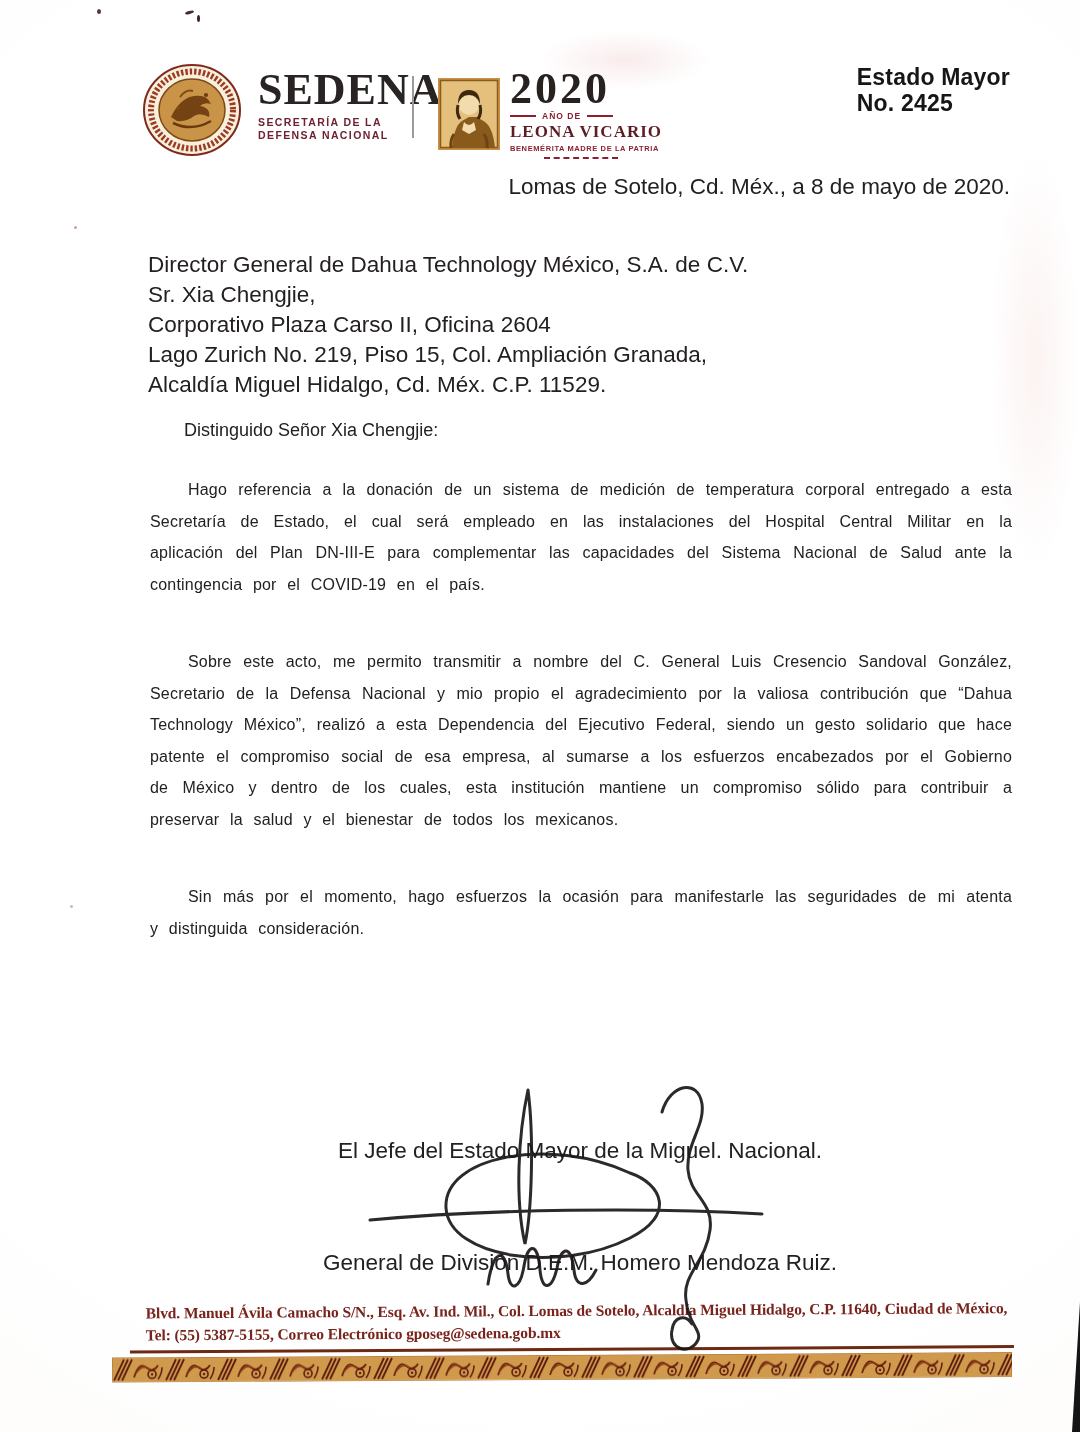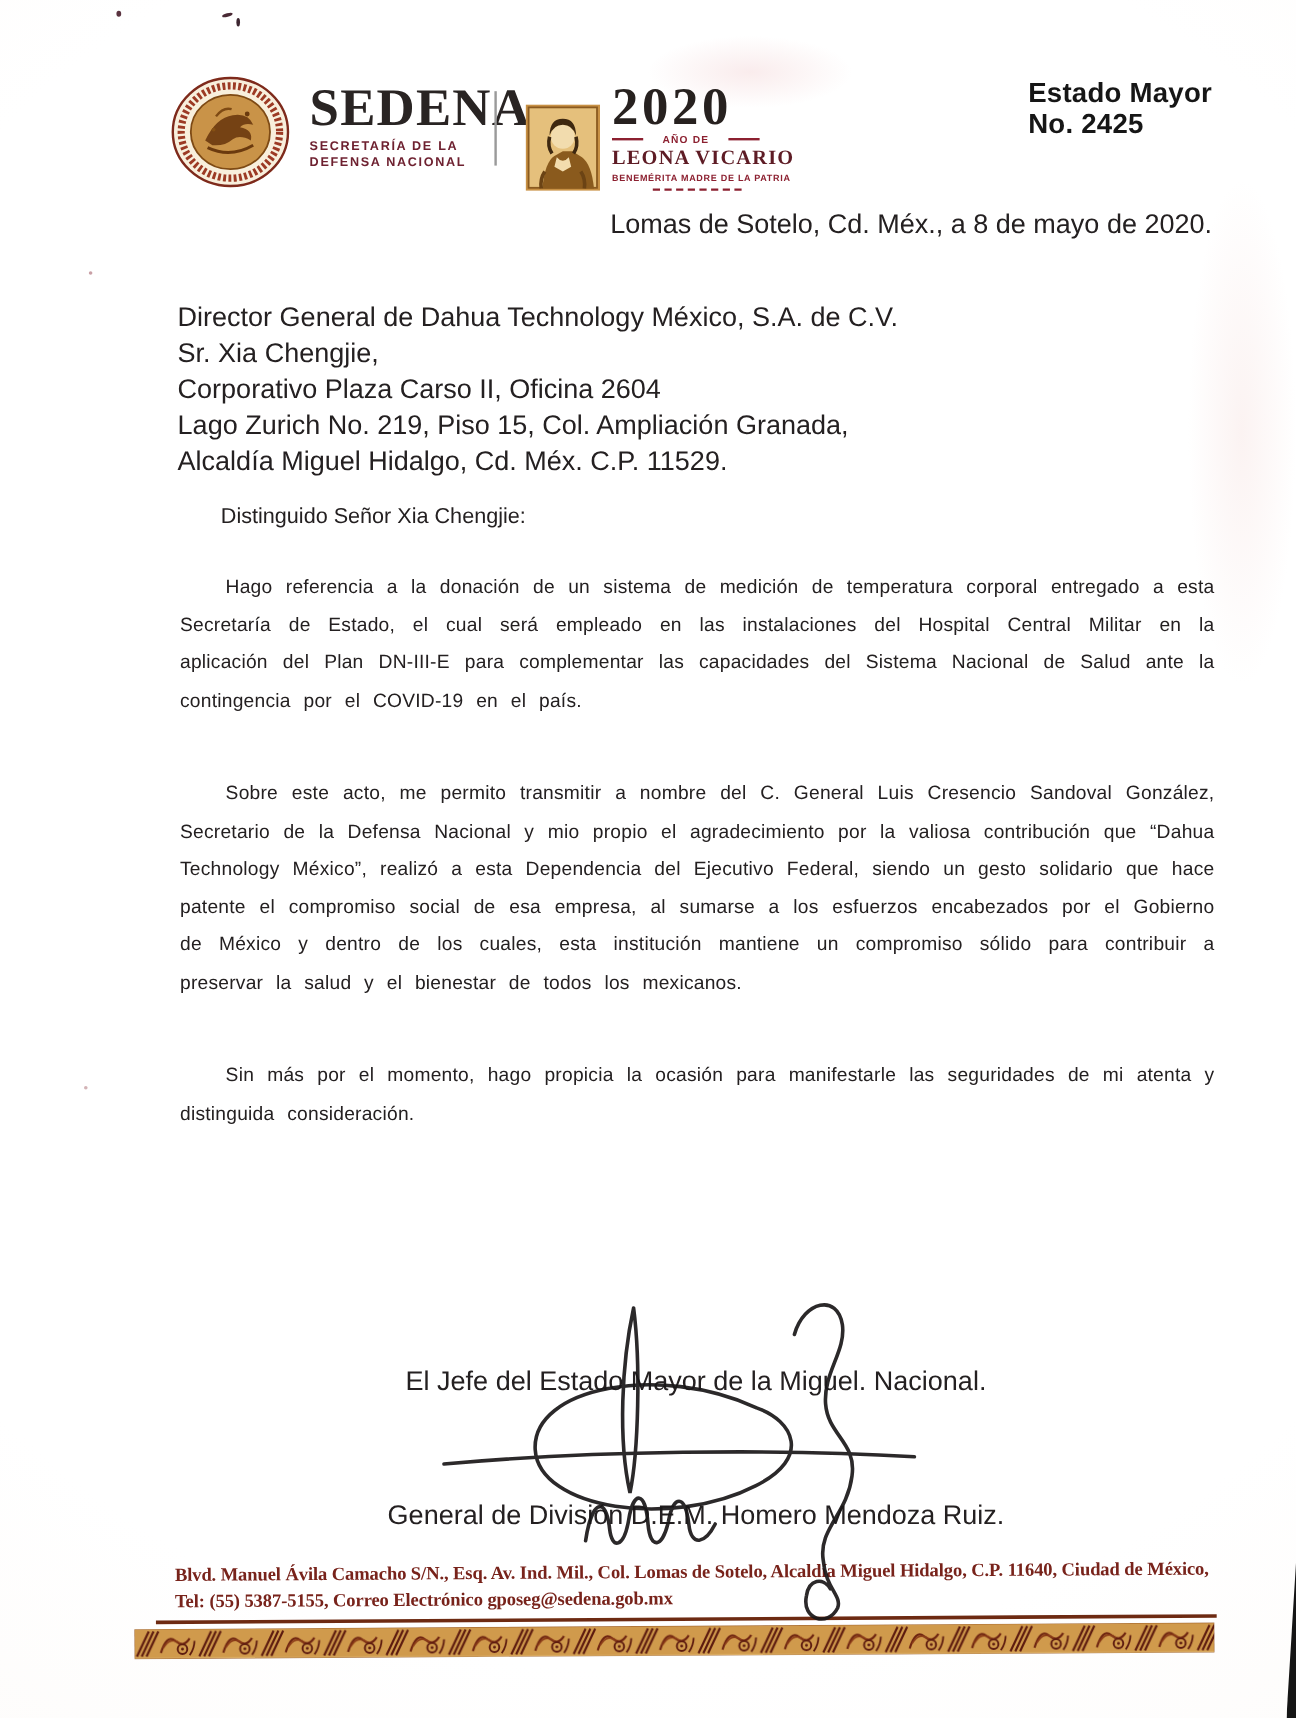--- a/index.html
+++ b/index.html
@@ -8,25 +8,25 @@
     background:radial-gradient(130% 95% at 50% 45%, #ffffff 55%, #fbf7f4 100%);
     font-family:"Liberation Sans", sans-serif;color:#242021;overflow:hidden;
   }
   
   .hdr-left{position:absolute;left:140px;top:62px;display:flex;align-items:flex-start;gap:14px;}
   .seal{width:104px;height:96px;}
   .brand{padding-top:8px;}
   .brand .wordmark{font-family:"Liberation Serif", serif;font-weight:700;font-size:44px;line-height:40px;color:#29242 3;color:#292423;letter-spacing:1px;}
   .brand .sub{font-size:10.5px;font-weight:700;color:#6e2130;letter-spacing:1.4px;line-height:13px;margin-top:6px;}
   .hdr-divider{position:absolute;left:412px;top:76px;width:2px;height:62px;background:#9a9a9a;}
-  .hdr-mid{position:absolute;left:438px;top:68px;display:flex;align-items:flex-end;gap:10px;}
+  .hdr-mid{position:absolute;left:438px;top:68px;display:flex;align-items:center;gap:10px;}
   .portrait{width:62px;height:72px;}
   .year-block{padding-top:0px;}
   .year-big{font-family:"Liberation Serif", serif;font-weight:700;font-size:44px;line-height:42px;color:#27211f;letter-spacing:3px;}
-  .kicker-row{display:flex;align-items:center;gap:16px;margin-top:1px;}
+  .kicker-row{display:flex;align-items:center;gap:6px;margin-top:1px;}
   .kicker-dash{width:26px;height:2px;background:#8c2030;}
   .kicker-txt{font-size:8.5px;font-weight:700;color:#8c2030;letter-spacing:1px;}
   .year-name{font-family:Liberation Serif, serif;font-weight:700;font-size:17px;color:#5e1c25;letter-spacing:1px;margin-top:1px;}
   .year-tag{font-size:7.5px;font-weight:700;color:#8c2030;letter-spacing:.6px;margin-top:2px;}
   .mini-dash{width:74px;border-top:2px dashed #8c2030;margin:4px 0 0 34px;}
   .hdr-right{position:absolute;right:70px;top:64px;text-align:left;font-weight:700;font-size:23px;line-height:26px;color:#161616;letter-spacing:.2px;}
   
   .dateline{position:absolute;right:70px;top:174px;font-size:22.5px;color:#242021;}
   .recipient{position:absolute;left:148px;top:250px;font-size:22.5px;line-height:30px;}
   .bodyflow{position:absolute;left:148px;top:420px;width:864px;}
@@ -119,21 +119,21 @@
     <div>Sr. Xia Chengjie,</div>
     <div>Corporativo Plaza Carso II, Oficina 2604</div>
     <div>Lago Zurich No. 219, Piso 15, Col. Ampliación Granada,</div>
     <div>Alcaldía Miguel Hidalgo, Cd. Méx. C.P. 11529.</div>
   </div>
 
   <div class="bodyflow">
     <p class="salutation">Distinguido Señor Xia Chengjie:</p>
     <p class="par">Hago referencia a la donación de un sistema de medición de temperatura corporal entregado a esta Secretaría de Estado, el cual será empleado en las instalaciones del Hospital Central Militar en la aplicación del Plan DN-III-E para complementar las capacidades del Sistema Nacional de Salud ante la contingencia por el COVID-19 en el país.</p>
     <p class="par">Sobre este acto, me permito transmitir a nombre del C. General Luis Cresencio Sandoval González, Secretario de la Defensa Nacional y mio propio el agradecimiento por la valiosa contribución que “Dahua Technology México”, realizó a esta Dependencia del Ejecutivo Federal, siendo un gesto solidario que hace patente el compromiso social de esa empresa, al sumarse a los esfuerzos encabezados por el Gobierno de México y dentro de los cuales, esta institución mantiene un compromiso sólido para contribuir a preservar la salud y el bienestar de todos los mexicanos.</p>
-    <p class="par">Sin más por el momento, hago propicia la ocasión para manifestarle las seguridades de mi atenta y distinguida consideración.</p>
+    <p class="par">Sin más por el momento, hago esfuerzos la ocasión para manifestarle las seguridades de mi atenta y distinguida consideración.</p>
   </div>
 
   <div class="sig-title">El Jefe del Estado Mayor de la Miguel. Nacional.</div>
   <div class="sig-name">General de División D.E.M. Homero Mendoza Ruiz.</div>
 
   <svg class="signature-svg" viewBox="0 0 470 280">
     <g fill="none" stroke="#1a1718" stroke-width="3" stroke-linecap="round" opacity=".92">
       <path d="M198,12 C188,58 185,122 195,166 C202,132 204,58 198,12"></path>
       <path d="M300,95 C220,58 113,78 116,130 C119,180 230,196 300,160 C346,137 332,106 300,95"></path>
       <path d="M40,142 C160,131 320,129 432,136"></path>

